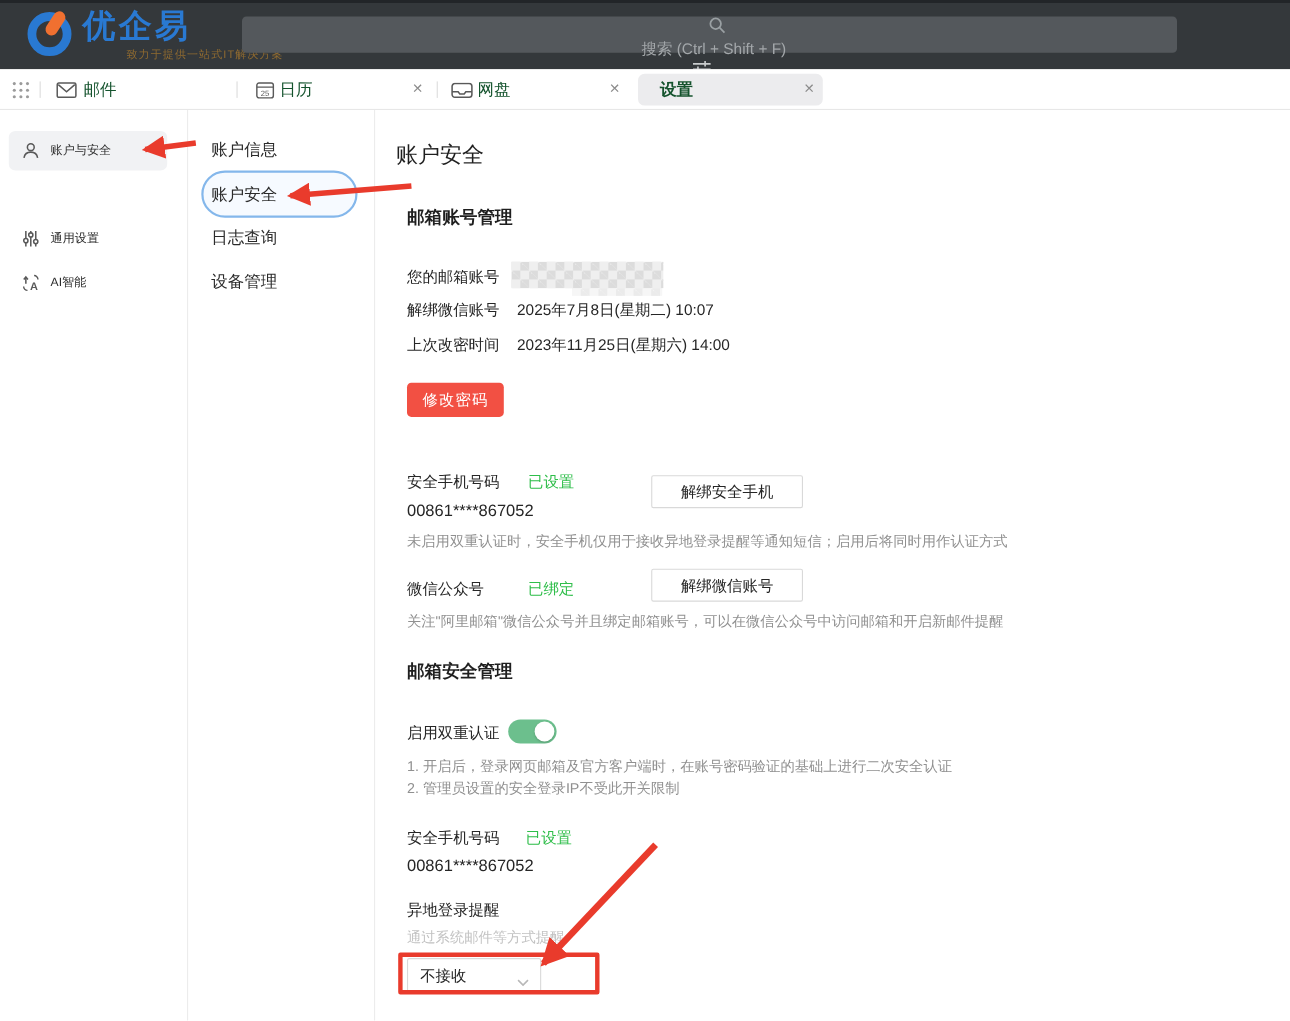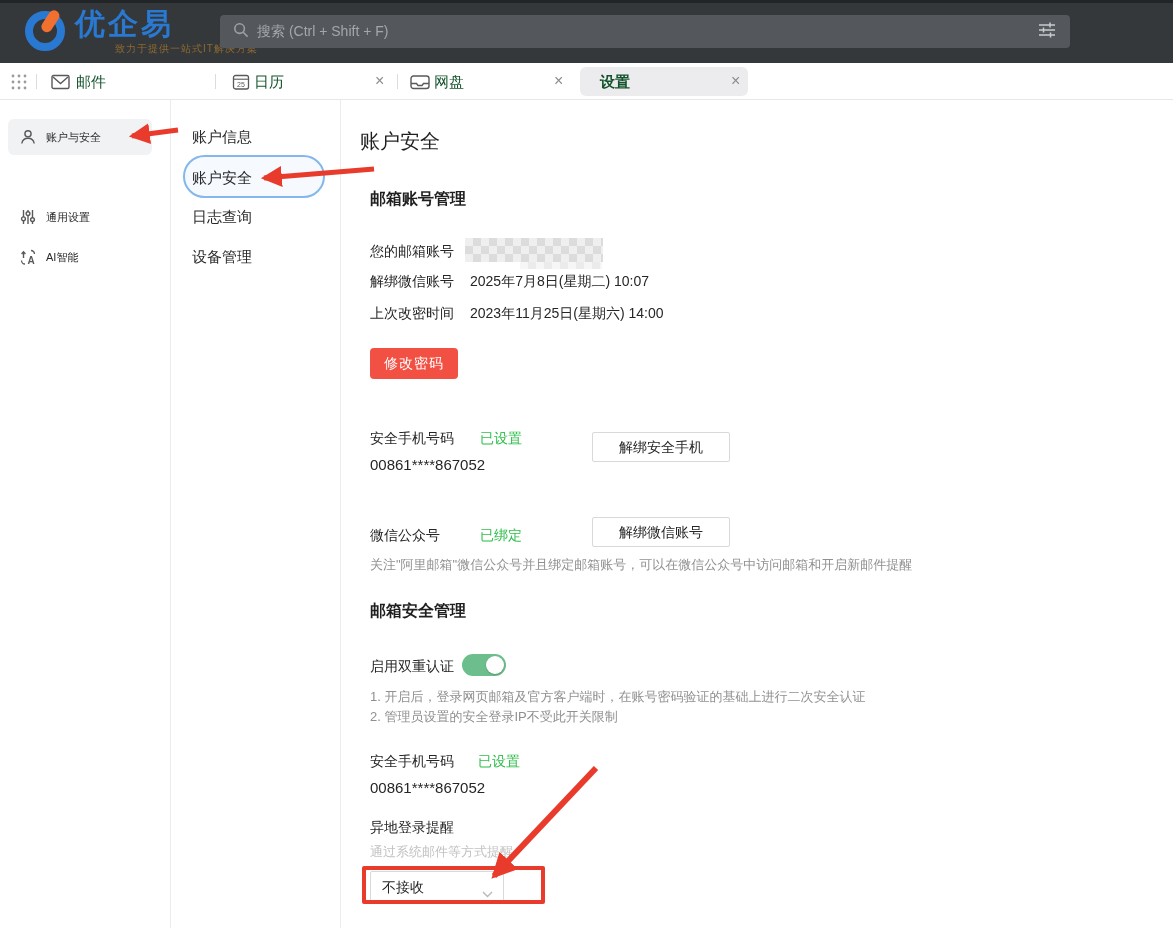--- a/index.html
+++ b/index.html
@@ -10,21 +10,21 @@
   .nowrap { white-space:nowrap; }
 
   
   .topbar { position:absolute; left:0; top:0; width:1173px; height:63px;
             background:linear-gradient(180deg,#222528 0,#222528 3px,#34383b 3px); }
   .logo-wrap { position:absolute; left:22px; top:7px; display:flex; align-items:center; cursor:pointer; }
   .logo-text { margin-left:7px; }
   .logo-name { color:#2979d2; font-size:30px; font-weight:bold; letter-spacing:3px; line-height:32px; }
   .logo-tagline { color:#8f6a30; font-size:10px; letter-spacing:1px; margin-top:2px;margin-left:40px; }
   .searchbar { position:absolute; left:220px; top:15px; width:850px; height:33px;
-               background:#54585c; border-radius:4px; display:flex; align-items:center; cursor:text; }
+               background:#54585c; border-radius:4px; display:flex; align-items:center; cursor:text;flex-direction:column; }
   .search-ph { color:#a3a7aa; font-size:14px; margin-left:8px; flex:1; }
   .search-icon { margin-left:13px; }
   .filter-icon { margin-right:14px; cursor:pointer; }
 
   
   .tabbar { position:absolute; left:0; top:63px; width:1173px; height:37px; background:#fff;
             border-bottom:1px solid #e7e7e7; }
   .tb-div { position:absolute; top:11px; width:1px; height:15px; background:#dcdcdc; }
   .tab-label { position:absolute; top:9px; font-size:15px; color:#14532d; line-height:19px; cursor:pointer; }
   .tab-close { position:absolute; top:8px; font-size:16px; color:#8c8c8c; line-height:20px; cursor:pointer; }
@@ -65,21 +65,21 @@
              background-size:16px 16px; background-position:0 0,8px 8px; }
   .btn-red { position:absolute; left:370px; top:348px; width:88px; height:31px; background:#f25043;
              color:#fff; font-size:14px; border:none; border-radius:4px; cursor:pointer;
              font-family:inherit; letter-spacing:1px; }
   .btn-outline { position:absolute; height:30px; background:#fff; border:1px solid #d9d9d9; border-radius:2px;
                  font-size:14px; color:#262626; padding:0 26px; cursor:pointer; font-family:inherit; line-height:28px; }
   .toggle { position:absolute; left:462px; top:654px; width:44px; height:22px; border-radius:11px;
             background:#6cbf8d; cursor:pointer; }
   .toggle .knob { position:absolute; right:2px; top:2px; width:18px; height:18px; border-radius:50%;
                   background:#fff; box-shadow:0 1px 2px rgba(0,0,0,.2); }
-  .dropdown { position:absolute; left:370px; top:871px; width:134px; height:31px; background:#fff;
+  .dropdown { position:absolute; left:370px; top:871px; width:122px; height:31px; background:#fff;
               border:1px solid #d9d9d9; border-radius:2px; cursor:pointer; }
   .dropdown .dval { position:absolute; left:11px; top:6px; font-size:14px; color:#262626; line-height:19px; }
   .dropdown .chev { position:absolute; right:10px; top:12px; }
   .red-box { position:absolute; left:362px; top:866px; width:183px; height:38px;
              border:4px solid #e93b2c; border-radius:2px; pointer-events:none; }
   .overlay { position:absolute; left:0; top:0; pointer-events:none; z-index:60; }
 </style>
 </head>
 <body>
 
@@ -232,20 +232,21 @@
 
   <div class="lbl nowrap" style="left:370px;top:303px;">上次改密时间</div>
   <div class="val nowrap" style="left:470px;top:303px;">2023年11月25日(星期六) 14:00</div>
 
   <button class="btn-red">修改密码</button>
 
   <div class="lbl nowrap" style="left:370px;top:428px;">安全手机号码</div>
   <div class="status-green nowrap" style="left:480px;top:428px;">已设置</div>
   <button class="btn-outline" style="left:592px;top:432px;">解绑安全手机</button>
   <div class="num nowrap" style="left:370px;top:455px;">00861****867052</div>
+  <div class="note nowrap" style="left:370px;top:483px;">未启用双重认证时，安全手机仅用于接收异地登录提醒等通知短信；启用后将同时用作认证方式</div>
 
   <div class="lbl nowrap" style="left:370px;top:525px;">微信公众号</div>
   <div class="status-green nowrap" style="left:480px;top:525px;">已绑定</div>
   <button class="btn-outline" style="left:592px;top:517px;">解绑微信账号</button>
   <div class="note nowrap" style="left:370px;top:556px;">关注"阿里邮箱"微信公众号并且绑定邮箱账号，可以在微信公众号中访问邮箱和开启新邮件提醒</div>
 
   <div class="sec-head" style="left:370px;top:600px;">邮箱安全管理</div>
 
   <div class="lbl nowrap" style="left:370px;top:656px;">启用双重认证</div>
   <div class="toggle">

